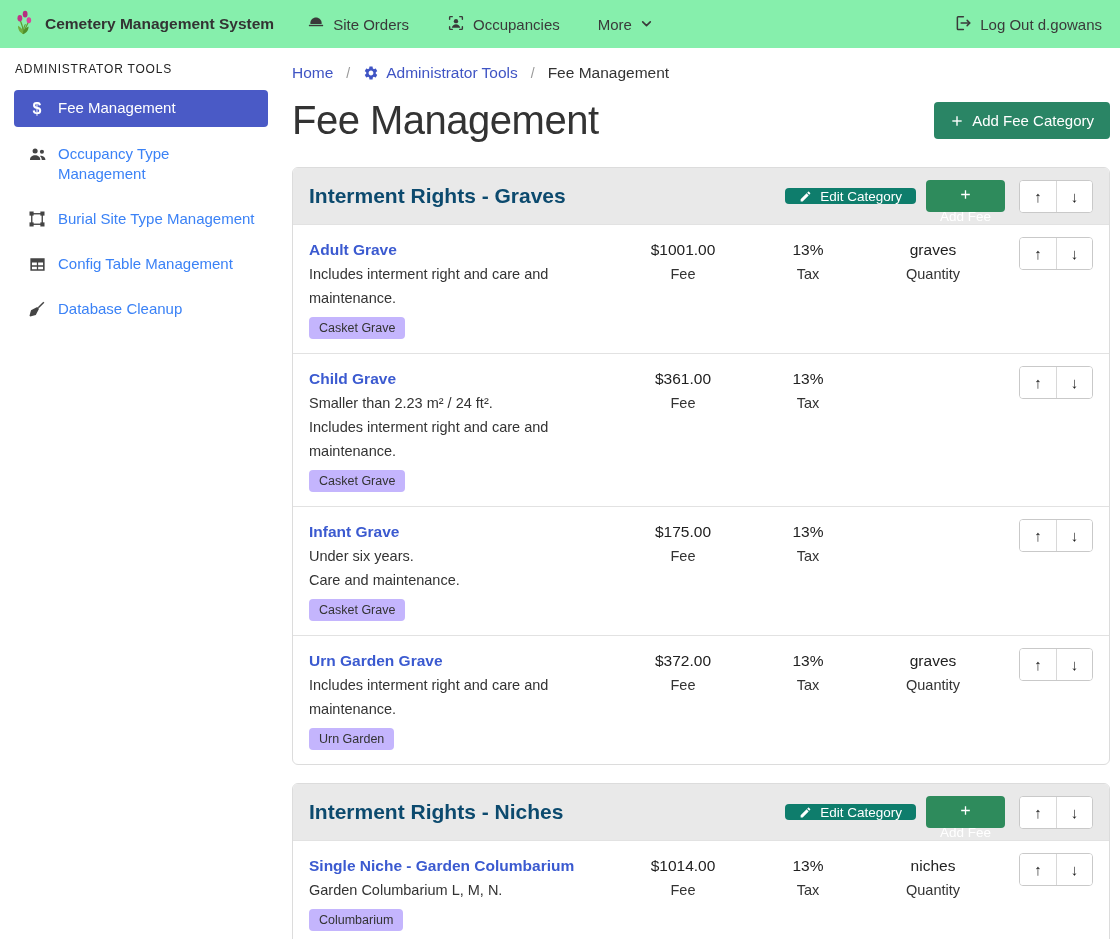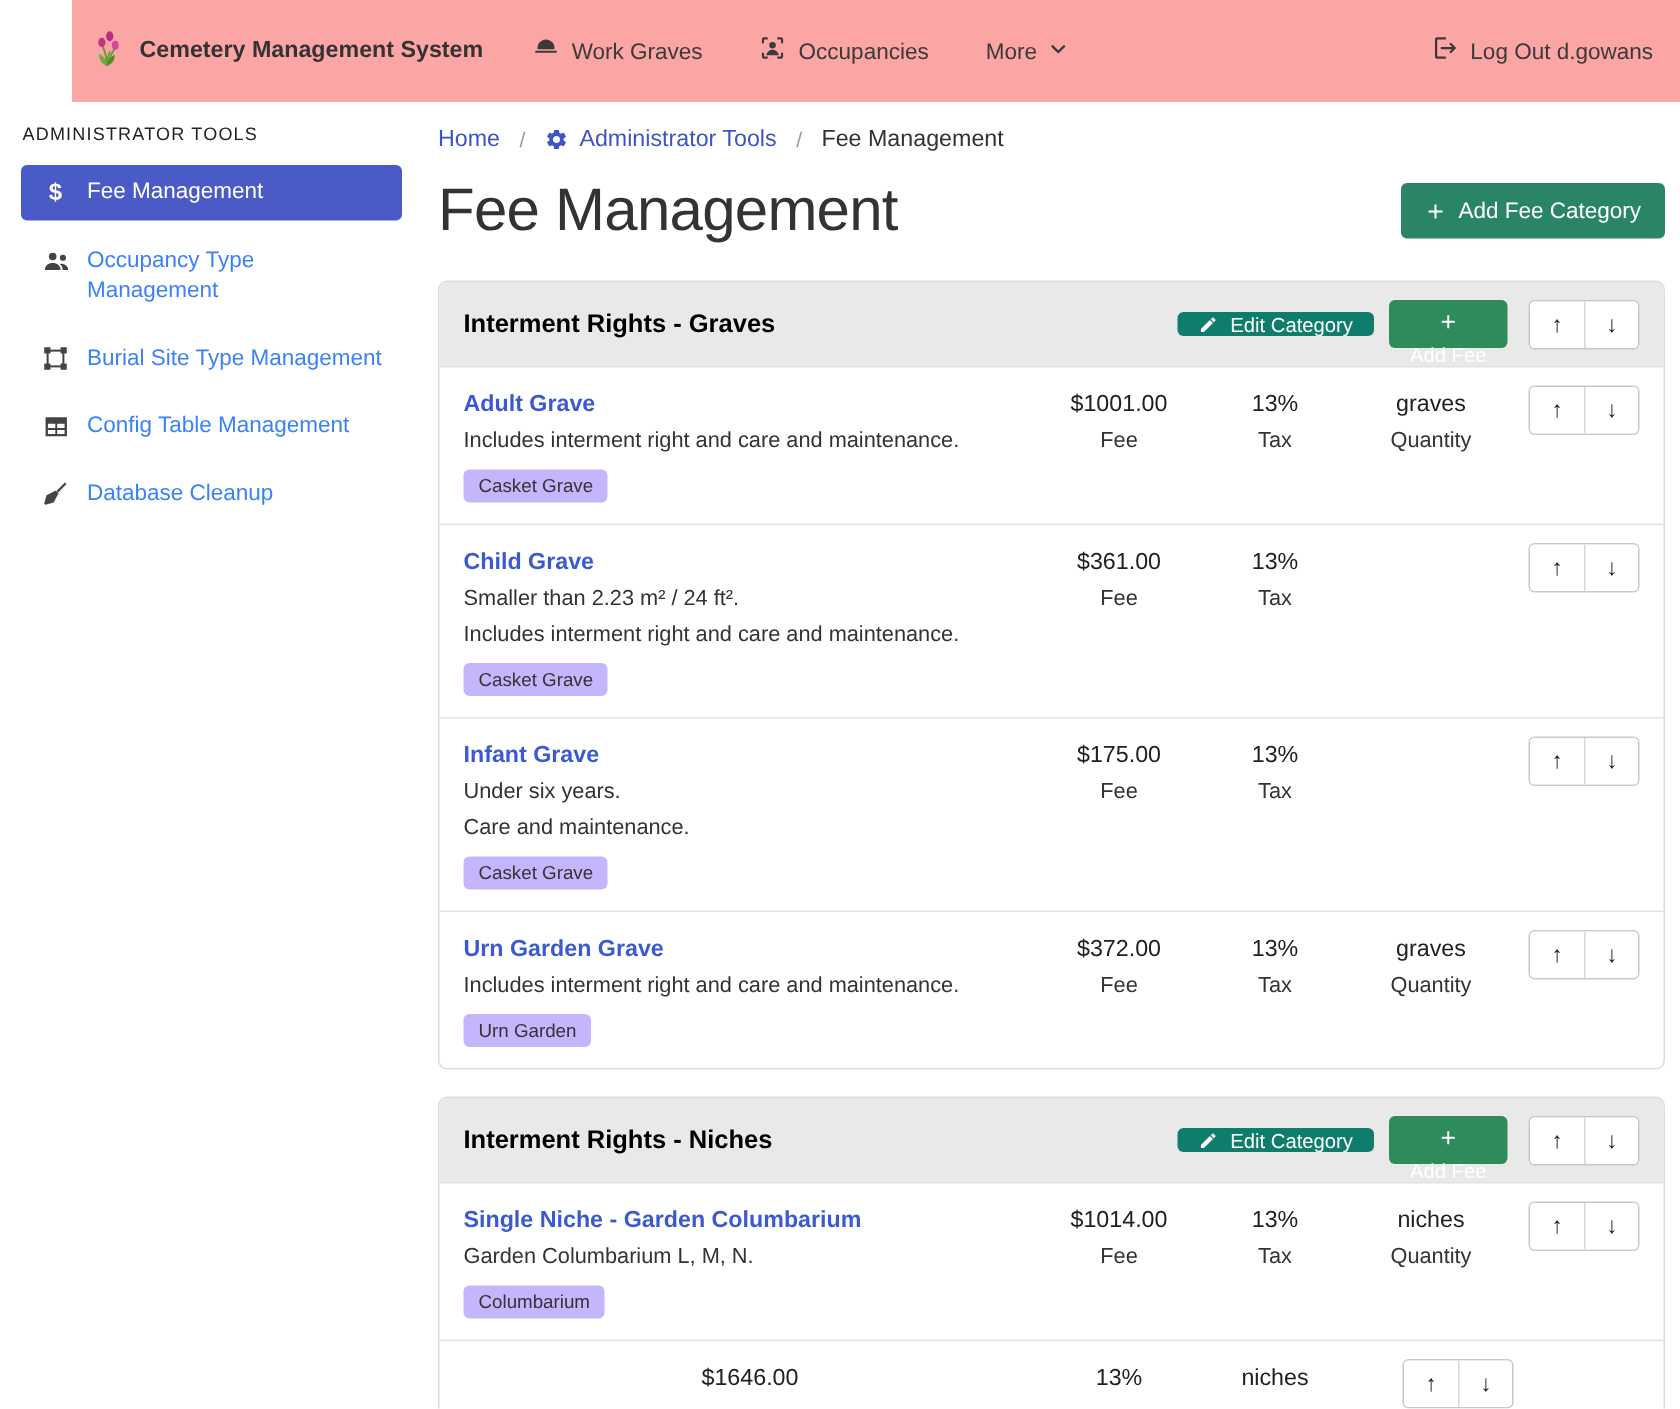--- a/index.html
+++ b/index.html
@@ -1,20 +1,20 @@
 <!DOCTYPE html>
 <html><head>
 <meta charset="utf-8">
 <style>
   * { box-sizing: border-box; }
   html, body { margin:0; padding:0; width:1120px; height:939px; overflow:hidden;
     font-family:"Liberation Sans","DejaVu Sans",sans-serif; color:#333; background:#fff; }
 
   
-  .navbar { height:68px; background:#fca5a5; display:flex; align-items:center; padding:0 18px 0 12px;margin-left:48px; }
+  .navbar { height:48px; background:#86efac; display:flex; align-items:center; padding:0 18px 0 12px; }
   .brand { display:flex; align-items:center; gap:9px; font-weight:700; font-size:15.5px; color:#333; cursor:pointer; }
   .nav-items { display:flex; align-items:center; margin-left:14px; }
   .nav-item { display:flex; align-items:center; gap:8px; font-size:15px; color:#3a3a3a; margin:0 19px; cursor:pointer; white-space:nowrap; }
   .nav-item svg { flex-shrink:0; }
   .nav-logout { margin-left:auto; margin-right:0; }
 
   
   .layout { display:flex; align-items:flex-start; }
   .sidebar { width:280px; flex-shrink:0; padding:14px 12px 0 14px; }
   .side-label { font-size:12px; letter-spacing:.8px; color:#222; margin:0 0 14px 1px; }
@@ -37,29 +37,29 @@
   h1 { font-size:40px; font-weight:400; color:#333; margin:0; letter-spacing:-.5px; }
   .btn { display:inline-flex; align-items:center; gap:8px; border:none; border-radius:4px;
     color:#fff; cursor:pointer; font-family:inherit; }
   .btn-add-category { background:#2a8565; font-size:15px; padding:10px 16px; }
   .btn-edit { background:#0e7d6c; font-size:13.5px; padding:8px 14px; height:16px; }
   .btn-addfee { background:#2e8b5c; font-size:13.5px; padding:8px 14px; height:32px;flex-direction:column; }
 
   
   .cat-card { border:1px solid #dcdcdc; border-radius:6px; margin-bottom:18px; overflow:hidden; background:#fff; }
   .cat-header { background:#e9e9e9; min-height:56px; display:flex; align-items:center; padding:10px 16px; gap:10px; }
-  .cat-title { flex:1; font-size:17px; font-weight:600; color:#000000; }
+  .cat-title { flex:1; font-size:21px; font-weight:600; color:#0c4a6e; }
   .arrow-group { display:inline-flex; border:1px solid #c9c9c9; border-radius:4px; overflow:hidden; background:#fff; margin-left:4px; }
   .arrow-btn { width:36px; height:31px; background:#fff; border:none; border-left:1px solid #d8d8d8;
     font-size:15px; color:#222; cursor:pointer; font-family:inherit; line-height:1; }
   .arrow-btn:first-child { border-left:none; }
 
   
   .fee-row { display:grid; grid-template-columns:1fr 110px 98px 110px 84px;
-    padding:12px 16px 14px; border-top:1px solid #e2e2e2; align-items:start; }
+    padding:12px 16px 14px; border-top:1px solid #e2e2e2; align-items:start;gap:21px; }
   .fee-main { min-width:0; }
   .fee-name { display:inline-block; color:#3b5ad0; font-weight:700; font-size:15.5px; line-height:25px; text-decoration:none; cursor:pointer; }
   .fee-desc { font-size:14.5px; line-height:24px; color:#333; }
   .badge { display:inline-block; background:#c4b5fd; border-radius:4px; padding:4px 10px;
     font-size:12.5px; color:#333; margin-top:7px; }
   .fee-col { text-align:center; }
   .fee-col .val { font-size:15.5px; line-height:25px; color:#212121; }
   .fee-col .lbl { font-size:14.5px; line-height:24px; color:#333; }
   .fee-arrows { justify-self:end; }
 </style>
@@ -85,21 +85,21 @@
     <span>Cemetery Management System</span>
   </div>
   <div class="nav-items">
     <div class="nav-item">
       <span>
         <svg width="18" height="18" viewBox="0 0 24 24" fill="#3a3a3a">
           <path d="M12 4.5c-4.1 0-7.5 3.2-7.5 7.3v1.4h15v-1.4c0-4.1-3.4-7.3-7.5-7.3z"></path>
           <path d="M2.5 14.4h19v1.9h-19z"></path>
         </svg>
       </span>
-      <span>Work Graves</span>
+      <span>Site Orders</span>
     </div>
     <div class="nav-item">
       <span>
         <svg width="18" height="18" viewBox="0 0 24 24" fill="none" stroke="#3a3a3a" stroke-width="1.9" stroke-linecap="round">
           <path d="M3.5 7V4.5c0-.6.4-1 1-1H7"></path>
           <path d="M17 3.5h2.5c.6 0 1 .4 1 1V7"></path>
           <path d="M20.5 17v2.5c0 .6-.4 1-1 1H17"></path>
           <path d="M7 20.5H4.5c-.6 0-1-.4-1-1V17"></path>
           <circle cx="12" cy="9.5" r="2.9" fill="#3a3a3a" stroke="none"></circle>
           <path d="M6.3 18.4c.8-3 3-4.8 5.7-4.8s4.9 1.8 5.7 4.8z" fill="#3a3a3a" stroke="none"></path>

